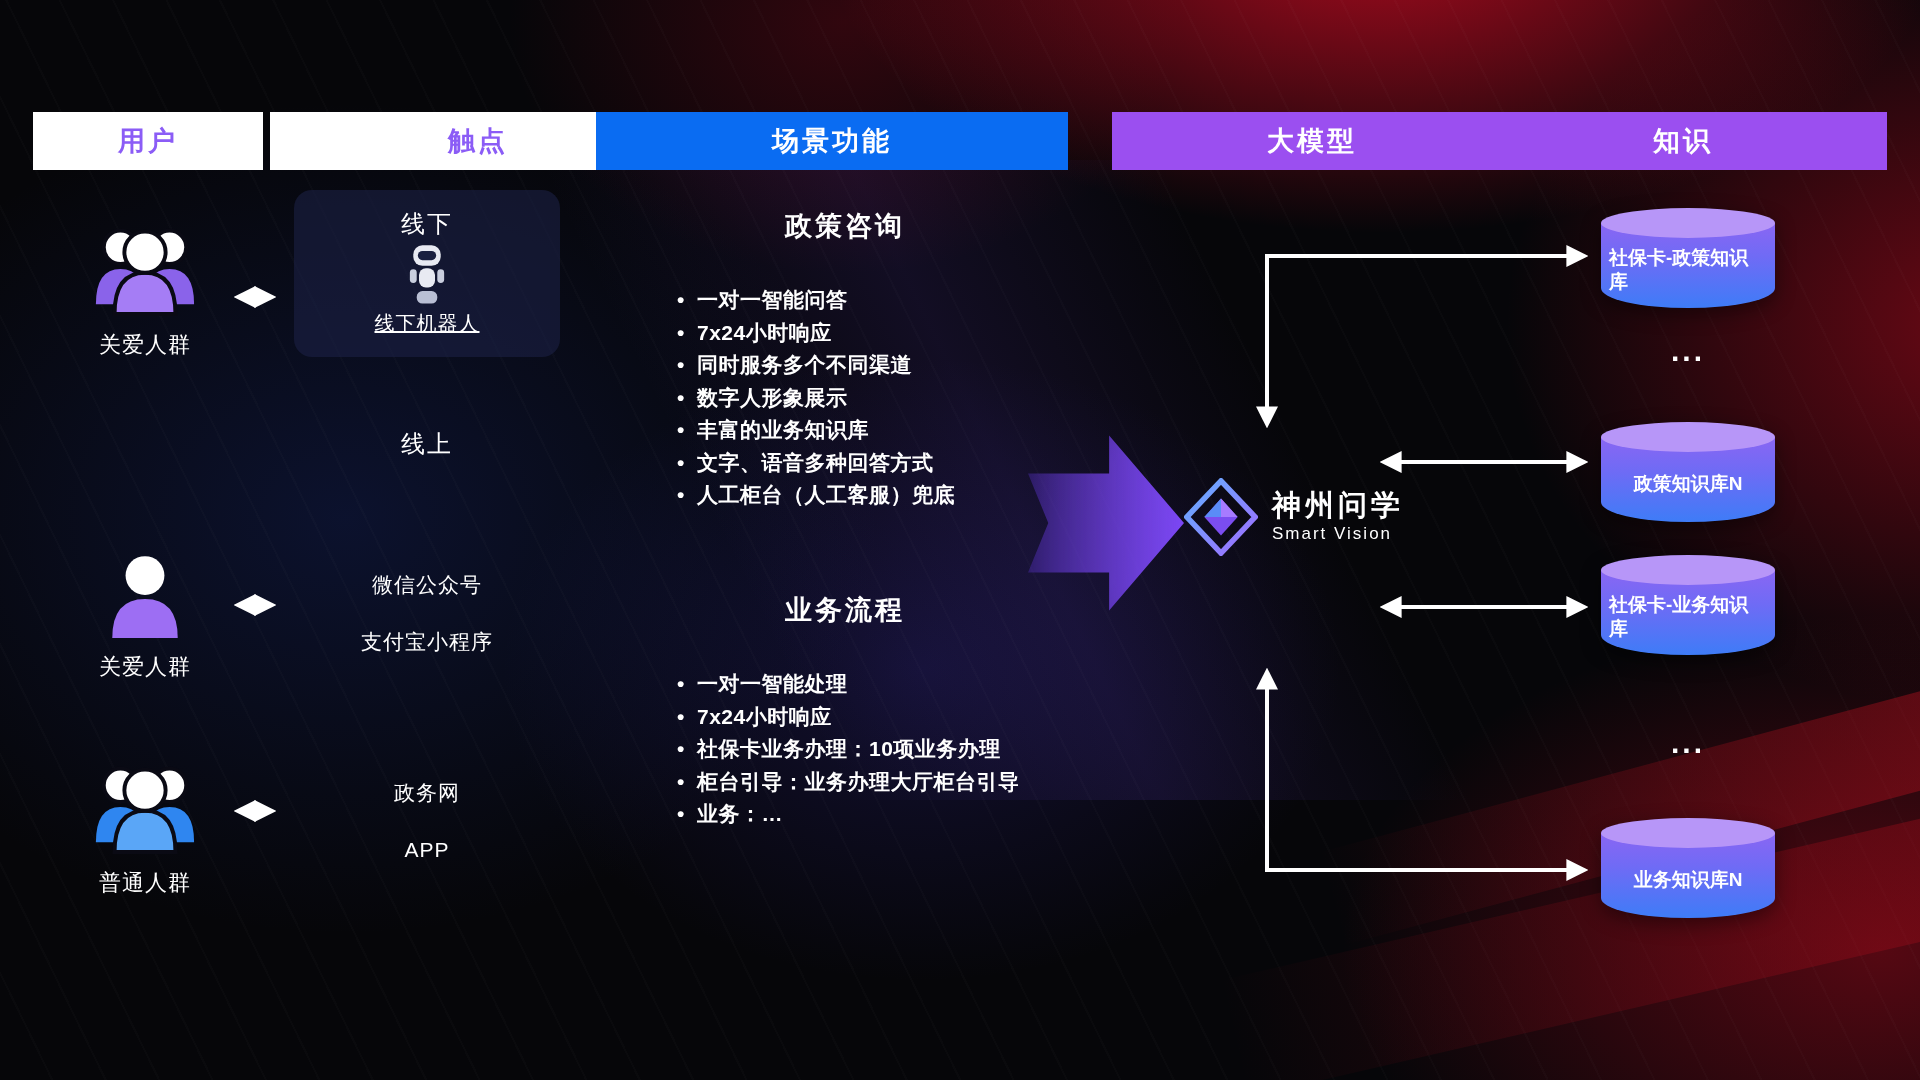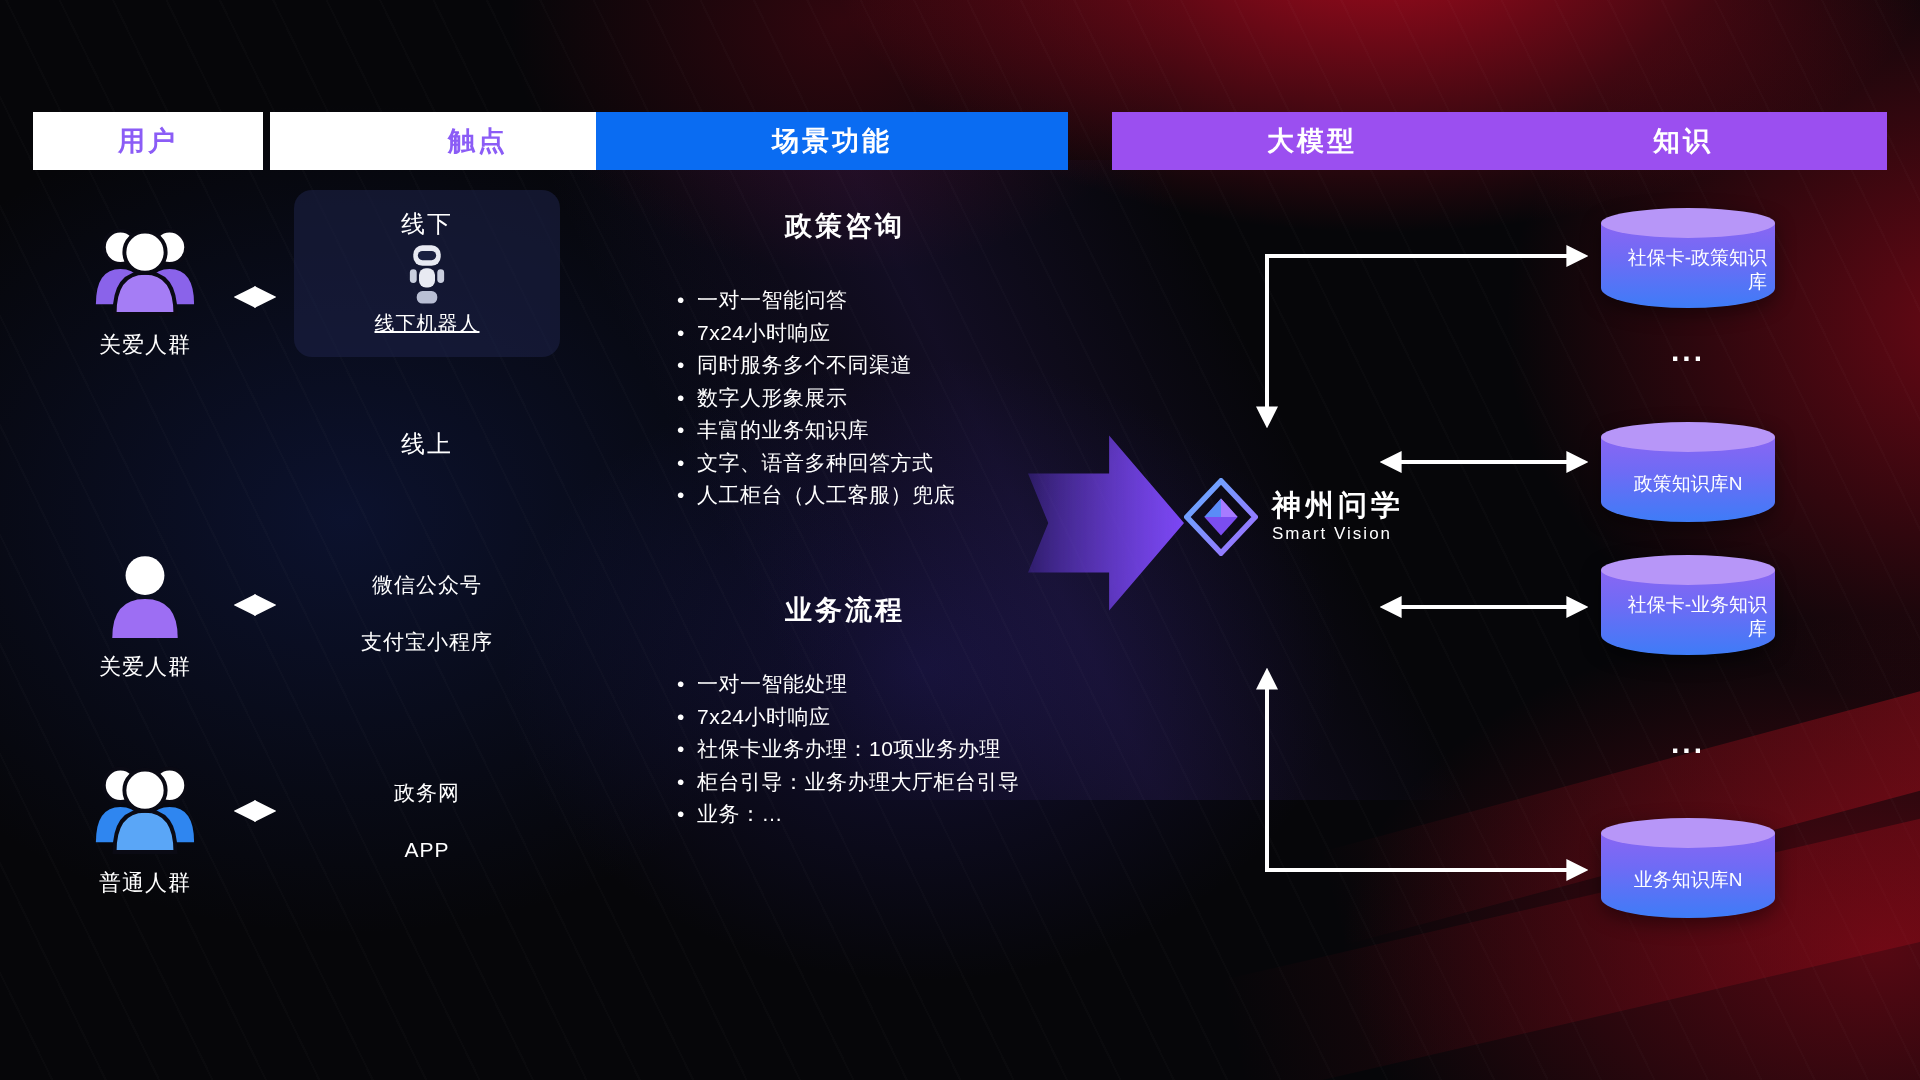--- a/index.html
+++ b/index.html
@@ -51,21 +51,21 @@
     padding:18px 0 20px;}
   .offline .t{font-size:24px;letter-spacing:2px;}
   .offline .r{font-size:20px;letter-spacing:1px;text-decoration:underline;}
   .tp{position:absolute;left:294px;width:266px;text-align:center;font-size:21px;letter-spacing:1px;}
   .online{font-size:24px;top:428px;letter-spacing:2px;}
   .wechat{top:571px;}.alipay{top:628px;}.gov{top:779px;}.app{top:838px;}
 
   
   .scene{position:absolute;left:645px;width:400px;}
   .scene h3{margin:0 0 40px;text-align:center;font-size:27px;font-weight:bold;letter-spacing:3px;}
-  .scene ul{list-style:none;margin:0;padding:0 0 0 30px;}
+  .scene ul{list-style:none;margin:0;padding:0 0 0 30px;font-weight:bold;}
   .scene li{position:relative;padding-left:22px;font-size:21px;line-height:32.5px;letter-spacing:.5px;}
   .scene li::before{content:"\2022";position:absolute;left:2px;color:#fff;}
   .sc1{top:208px;}.sc2{top:592px;}
 
   
   .bigarrow{position:absolute;left:1028px;top:428px;width:156px;height:190px;
     background:linear-gradient(90deg, rgba(80,45,190,.30), rgba(130,75,255,.95));
     clip-path:polygon(0 24%, 52% 24%, 52% 4%, 100% 50%, 52% 96%, 52% 76%, 0 76%, 13% 50%);
     filter:drop-shadow(0 0 18px rgba(120,70,240,.45));}
 
@@ -74,22 +74,22 @@
   .logo .name{font-size:29px;font-weight:bold;letter-spacing:4px;line-height:1.1;}
   .logo .sub{font-size:17px;letter-spacing:2px;margin-top:3px;}
 
   
   .db{position:absolute;left:1601px;width:174px;height:100px;filter:drop-shadow(0 6px 10px rgba(0,0,0,.45));}
   .db .top{position:absolute;left:0;right:0;top:0;height:30px;border-radius:50%;background:#b796f8;z-index:2;}
   .db .body{position:absolute;left:0;right:0;top:15px;bottom:0;
     background:linear-gradient(180deg,#8a66f3 0%,#6f6bf5 40%,#3e7cf7 100%);
     border-radius:0 0 87px 87px / 0 0 20px 20px;}
   .db .txt{position:absolute;left:8px;right:8px;top:28px;bottom:4px;z-index:3;
-    display:flex;align-items:center;justify-content:center;text-align:right;
-    font-size:19px;line-height:24px;}
+    display:flex;align-items:center;justify-content:center;text-align:left;
+    font-size:19px;line-height:24px;font-weight:bold;}
   .db1{top:208px;}.db2{top:422px;}.db3{top:555px;}.db4{top:818px;}
   .dots{position:absolute;left:1601px;width:174px;text-align:center;
     font-size:30px;font-weight:bold;letter-spacing:3px;}
   .d1{top:334px;}.d2{top:726px;}
 
   .connectors{position:absolute;left:0;top:0;pointer-events:none;}
   .defsonly{position:absolute;width:0;height:0;}
 </style>
 </head>
 <body>

